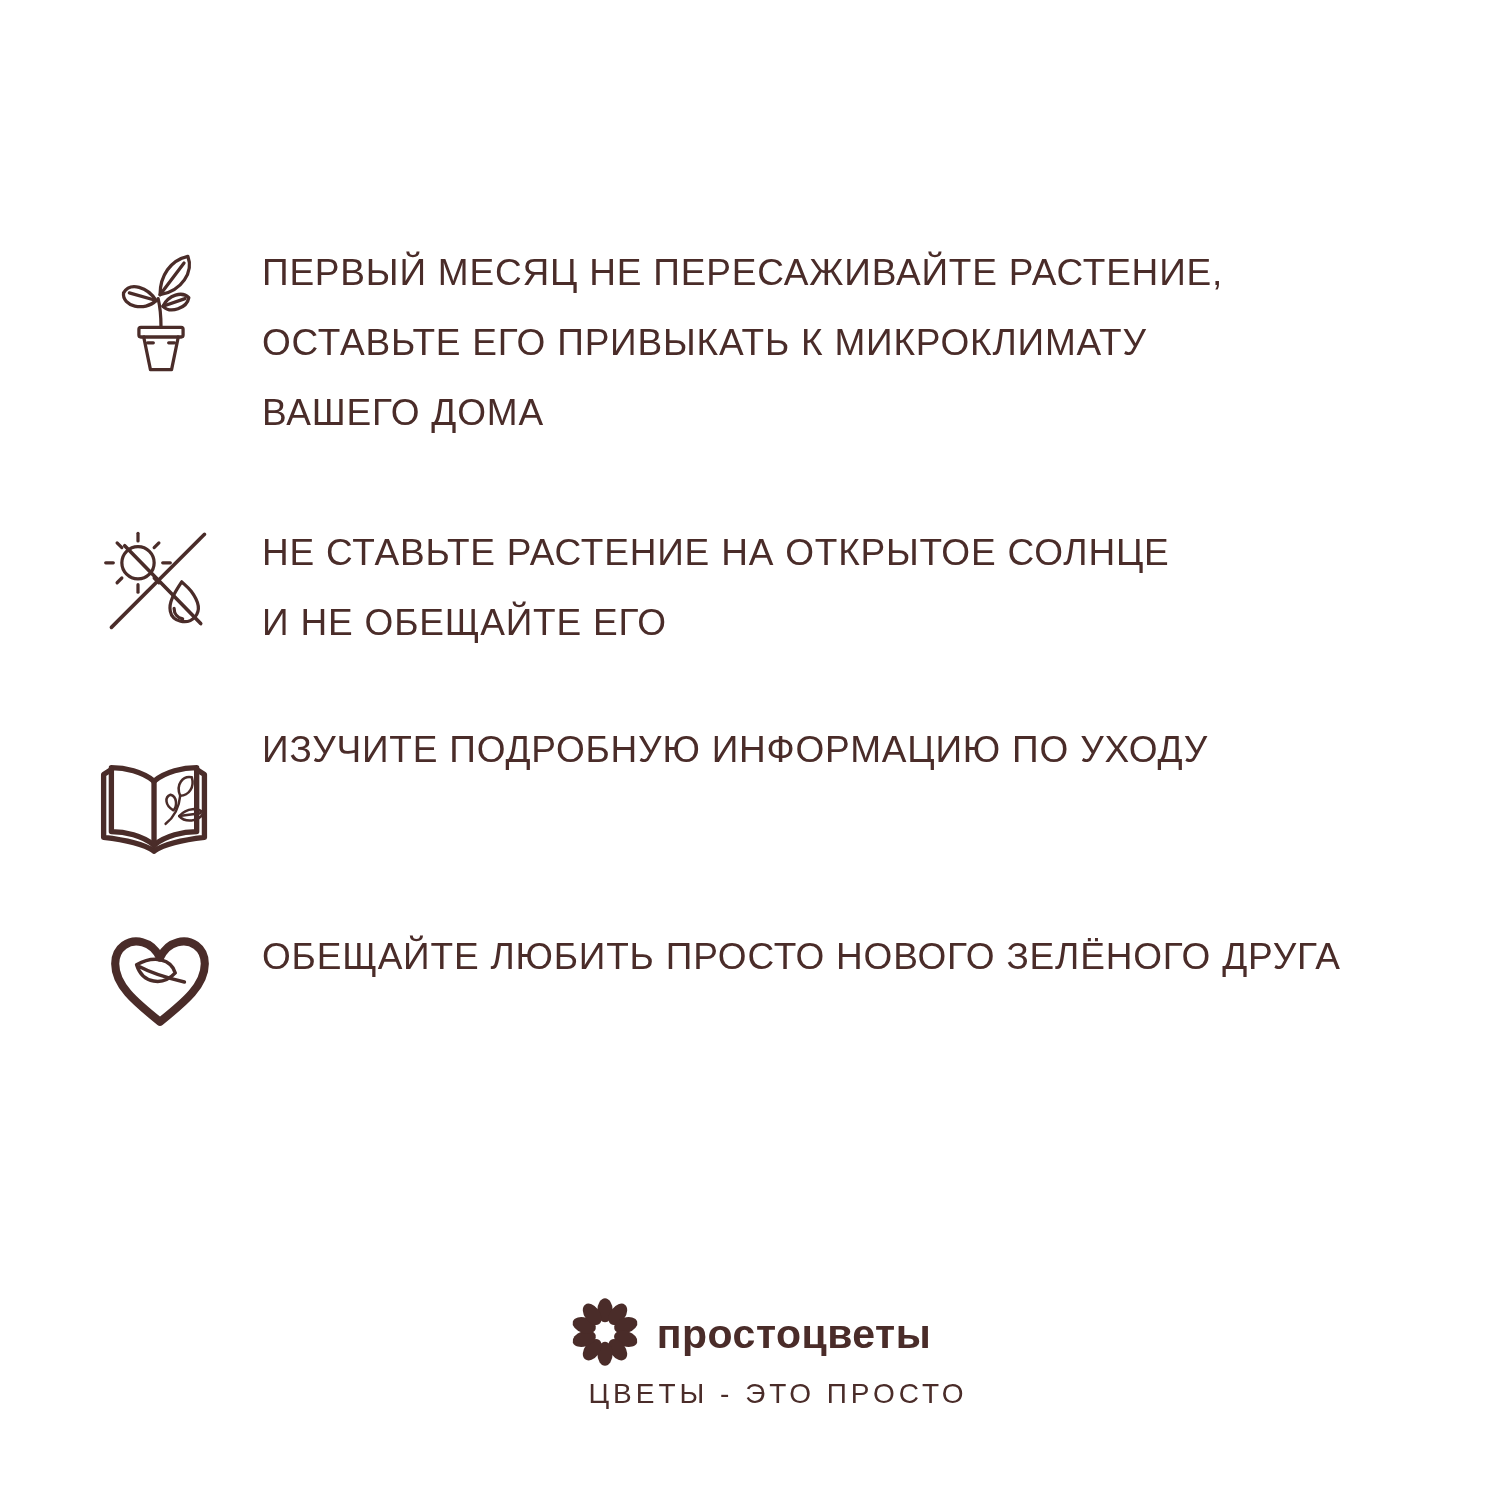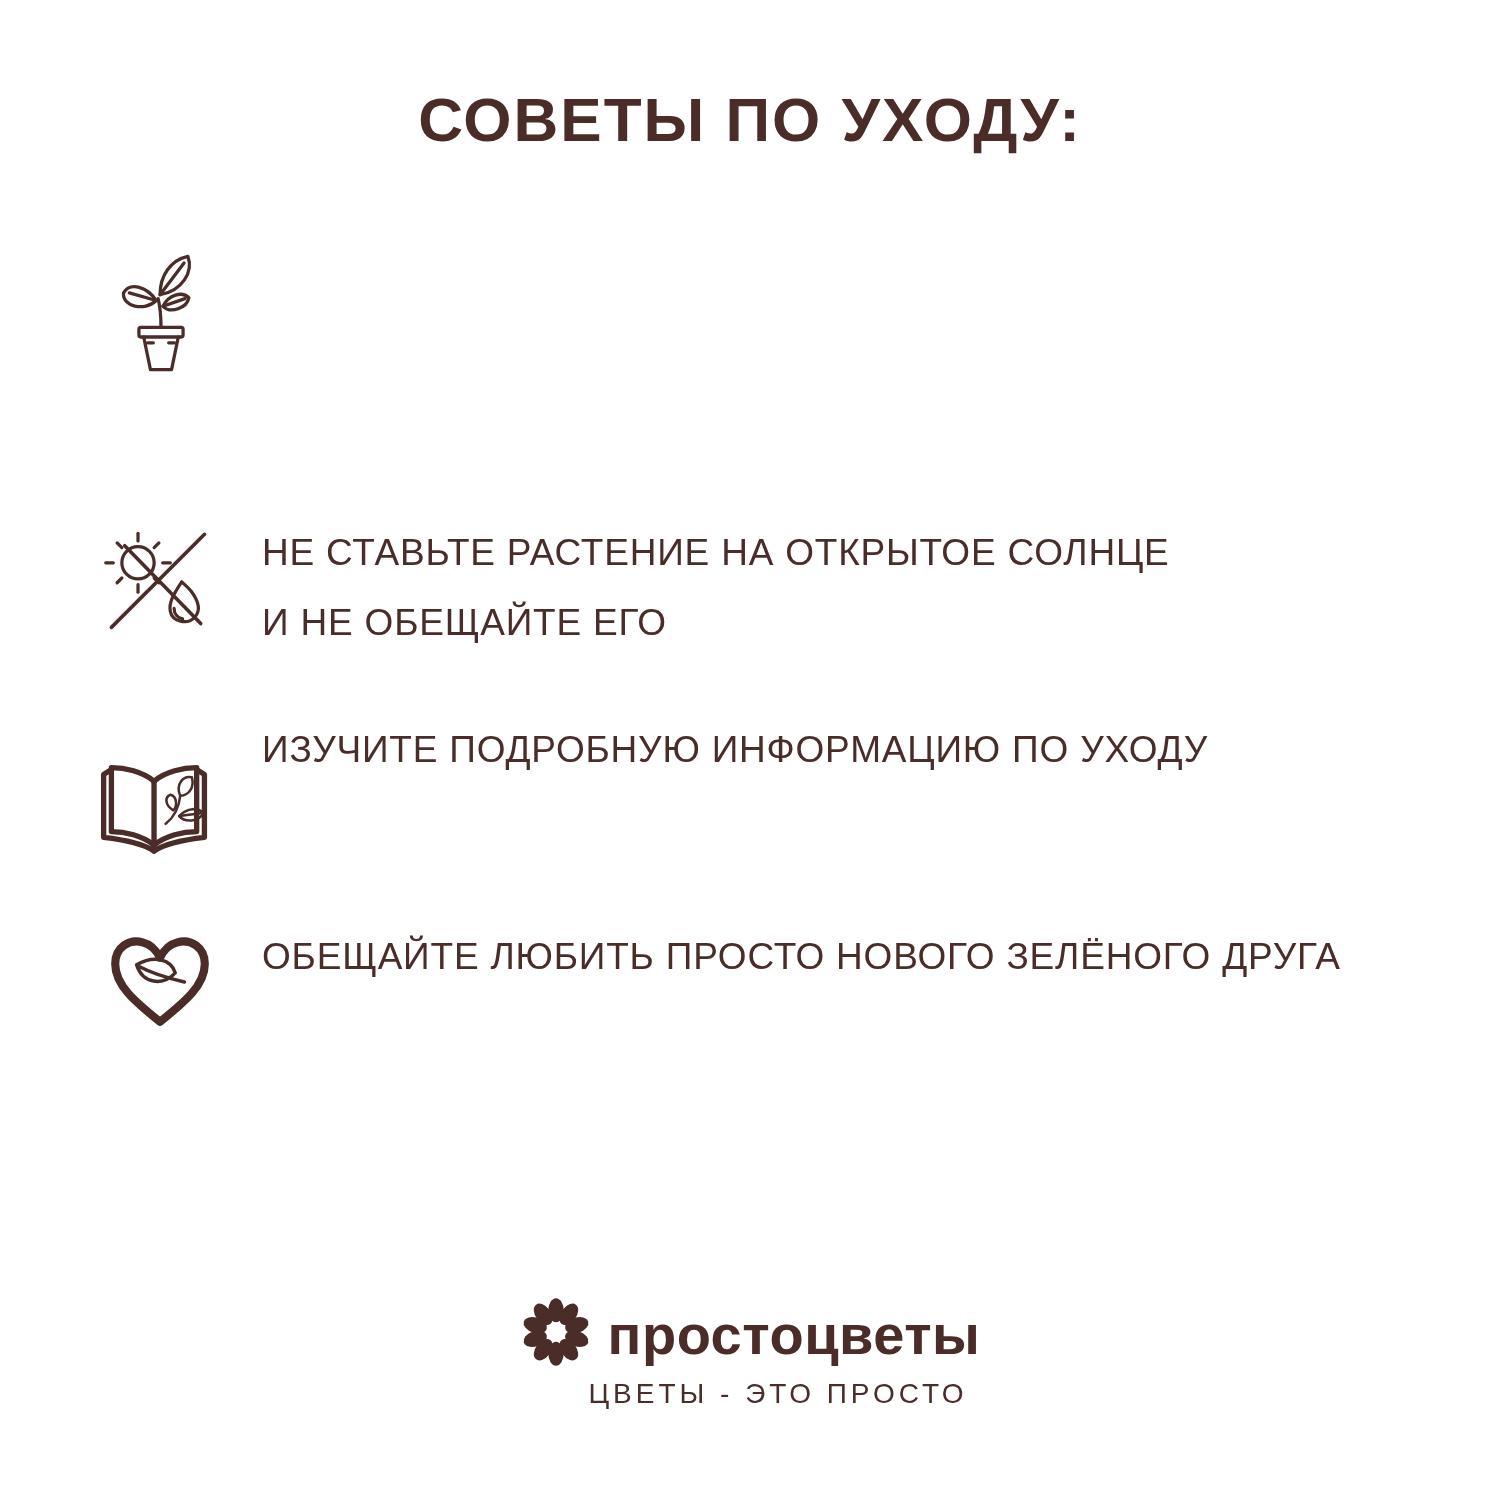--- a/index.html
+++ b/index.html
@@ -47,38 +47,37 @@
     display: flex;
     flex-direction: column;
     align-items: center;
   }
   .logo-row {
     display: flex;
     align-items: center;
     gap: 4px;
   }
   .logo-name {
-    font-size: 56px;
+    font-size: 41px;
     font-weight: 700;
     letter-spacing: 0.5px;
     margin-left: 12px;
   }
   .logo-tagline {
     margin-top: 6px;
     font-size: 28px;
     letter-spacing: 4px;
     transform: translateX(28px);
   }
 </style>
 </head>
 <body>
 
 <div class="canvas">
 
-  <div class="title">СОВЕТЫ ПО УХОДУ:</div>
 
   <div class="tip-icon" style="left:113px; top:250px;">
     <svg width="96" height="126" viewBox="0 0 100 130">
       <g class="stroke" stroke-width="3.4">
 
         <rect x="27" y="80" width="46" height="10" rx="2"></rect>
 
         <path d="M32 90 L39 124 L61 124 L68 90"></path>
 
         <path d="M36 96 L42 96 M64 96 L58 96"></path>
@@ -88,20 +87,25 @@
         <path d="M45 52 C36 38 18 32 11 44 C9 58 33 64 45 52 Z"></path>
         <path d="M45 52 L17 44"></path>
 
         <path d="M49 46 C49 26 60 10 78 6 C84 22 72 42 49 46 Z"></path>
         <path d="M49 46 L74 13"></path>
 
         <path d="M52 58 C58 46 72 42 79 49 C77 60 60 66 52 58 Z"></path>
         <path d="M52 58 L75 50"></path>
       </g>
     </svg>
+  </div>
+  <div class="tip-text" style="top:238px;">
+    <div>ПЕРВЫЙ МЕСЯЦ НЕ ПЕРЕСАЖИВАЙТЕ РАСТЕНИЕ,</div>
+    <div>ОСТАВЬТЕ ЕГО ПРИВЫКАТЬ К МИКРОКЛИМАТУ</div>
+    <div>ВАШЕГО ДОМА</div>
   </div>
 
   <div class="tip-icon" style="left:100px; top:521px;">
     <svg width="114" height="114" viewBox="0 0 120 120">
       <g class="stroke" stroke-width="3.4">
 
         <circle cx="40" cy="44" r="17"></circle>
 
         <path d="M40 13 L40 21"></path>
         <path d="M62 23 L57 28"></path>

